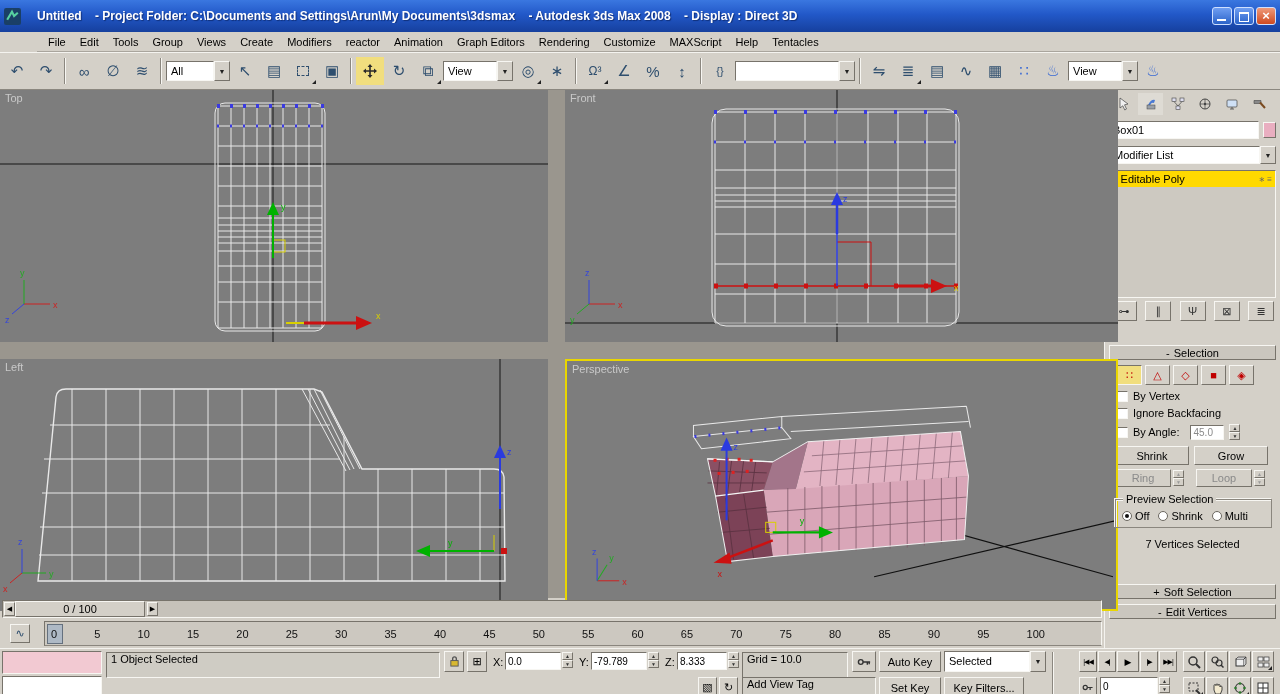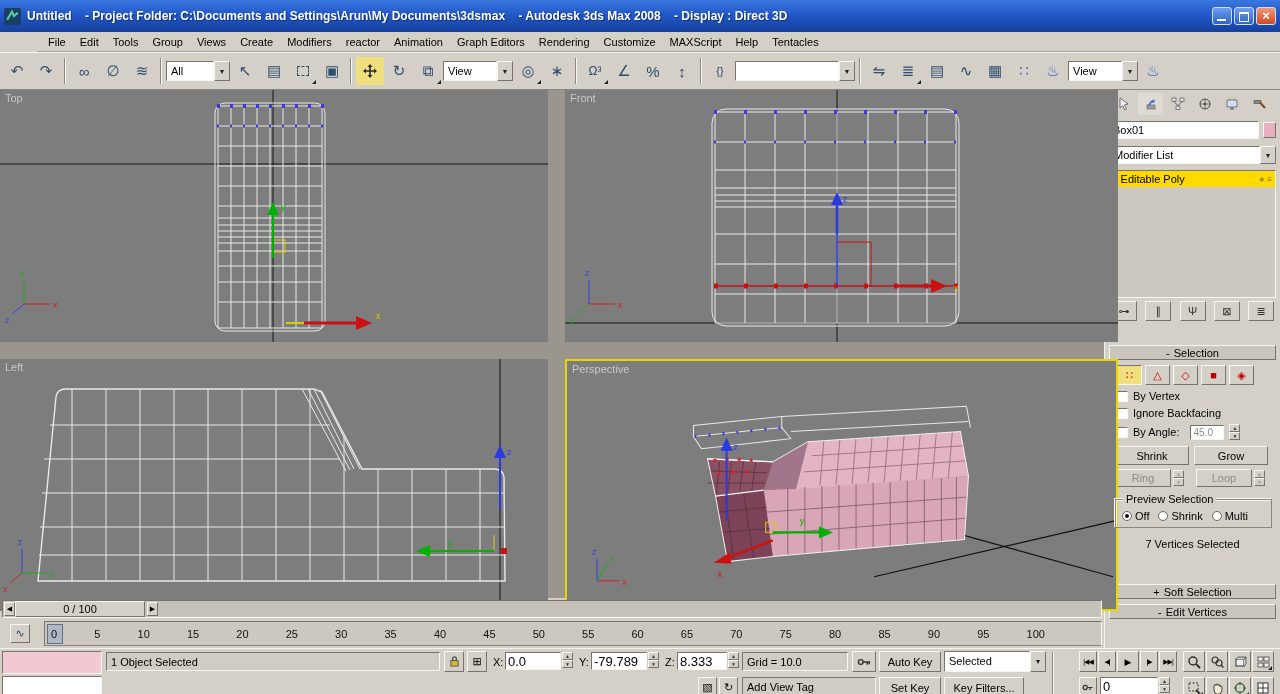--- a/index.html
+++ b/index.html
@@ -7,21 +7,21 @@
     font-family:"Liberation Sans", sans-serif; font-size:11px; background:#d4d0c8; color:#000; }
 
   
   .r { border:1px solid; border-color:#f7f6f2 #77736b #77736b #f7f6f2; background:#d4d0c8; }
   .s { border:1px solid; border-color:#77736b #f7f6f2 #f7f6f2 #77736b; }
   .field { background:#ffffff; border:1px solid; border-color:#77736b #f7f6f2 #f7f6f2 #77736b; }
   .gfield { background:#cfccc4; border:1px solid; border-color:#77736b #f7f6f2 #f7f6f2 #77736b; }
   .btn { display:flex; align-items:center; justify-content:center; cursor:default; user-select:none; }
 
   
-  .titlebar { height:26px; display:flex; align-items:center; padding:16px 4px; gap:6px;
+  .titlebar { height:26px; display:flex; align-items:center; padding:16px 4px; gap:16px;
     background:linear-gradient(180deg,#3a77e0 0%,#2258c8 45%,#16409e 100%); color:#fff; }
   .titlebar .wicon { width:17px; height:17px; }
   .titlebar .ttext { font-weight:bold; font-size:12px; white-space:pre; overflow:hidden; flex:1;
     text-shadow:1px 1px 1px #10307a; }
   .wbtns { display:flex; gap:2px; }
   .wbtn { width:20px; height:18px; border-radius:3px; border:1px solid #cfe0ff;
     background:linear-gradient(180deg,#6f9ef2,#2b63c9); position:relative; }
   .wbtn.close { background:linear-gradient(180deg,#ef9a7a,#cf4a20); color:#fff;
     font-size:13px; font-weight:bold; line-height:16px; text-align:center; }
   .wbtn.min::after { content:""; position:absolute; left:4px; bottom:3px; width:9px; border-bottom:2px solid #fff; }
@@ -109,24 +109,24 @@
   .radio { display:flex; gap:3px; align-items:center; }
   .rdot { width:10px; height:10px; border-radius:50%; background:#fff; border:1px solid #6b675f; position:relative; }
   .rdot.on::after { content:""; position:absolute; inset:2px; border-radius:50%; background:#111; }
   .selstatus { text-align:center; margin-top:10px; }
 
   
   .statusbar { position:relative; height:52px; border-top:1px solid #f4f3ef; }
   .abs { position:absolute; }
   .mslpink { left:2px; top:2px; width:100px; height:23px; background:#f2c9d2; }
   .mslwhite { left:2px; top:27px; width:100px; height:23px; background:#fff; }
-  .ifield { display:flex; align-items:center; padding:0 4px; height:19px; overflow:hidden; white-space:nowrap; }
+  .ifield { display:flex; padding:0 4px; height:26px; overflow:hidden; white-space:nowrap; }
   .sbtn { height:21px; }
   .coordlab { top:7px; }
-  .coordinput { height:18px; font-size:13px; padding:0 2px; width:100%; font-family:"Liberation Sans",sans-serif; }
+  .coordinput { height:18px; font-size:10px; padding:0 2px; width:100%; font-family:"Liberation Sans",sans-serif; }
   .tr { width:18px; font-size:7px; letter-spacing:-1px; }
   .navbtn { width:22px; height:21px; }
   .fly::after { content:""; position:absolute; right:1px; bottom:1px; border-left:4px solid transparent; border-bottom:4px solid #222; }
   .groove { left:1052px; top:3px; width:2px; height:45px; border-left:1px solid #8b877f; border-right:1px solid #f7f6f2; }
   input { outline:none; }
 </style>
 </head>
 <body>
 
 <div class="titlebar">

